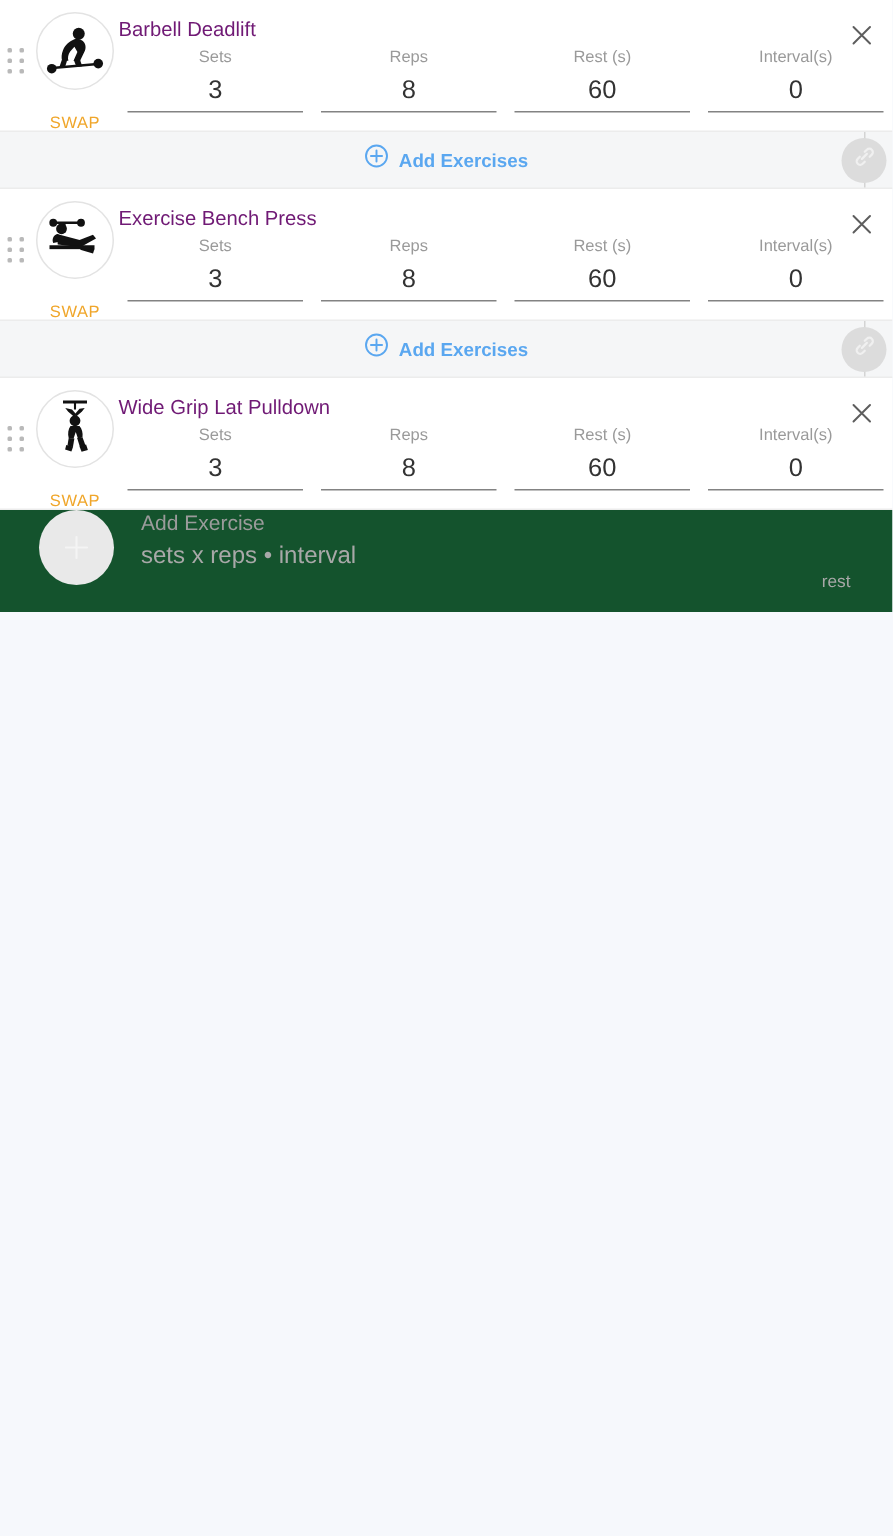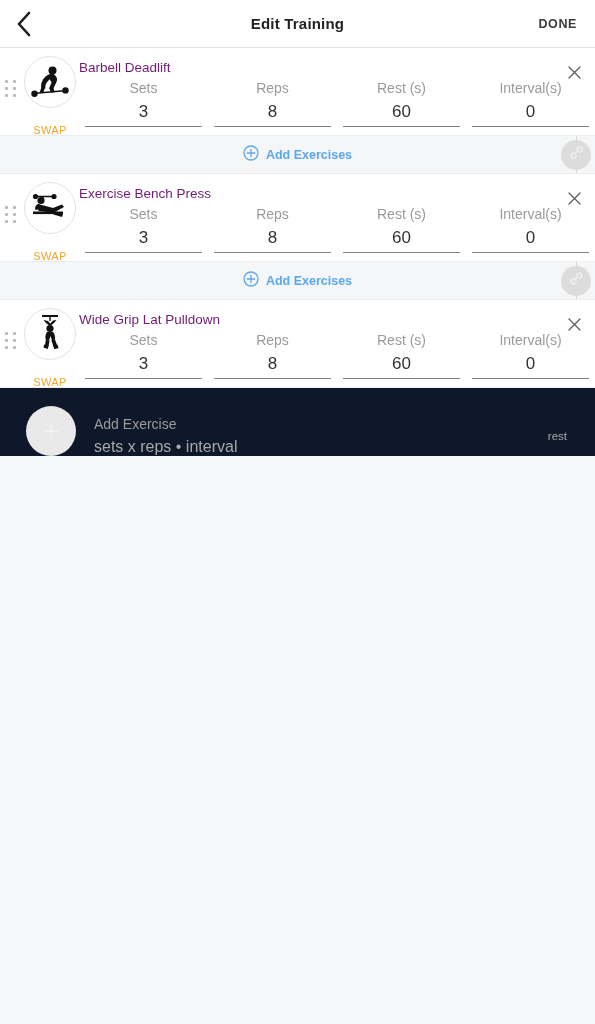--- a/index.html
+++ b/index.html
@@ -110,21 +110,21 @@
 
   
   .fields {
     position: absolute;
     left: 79px; right: 0; top: 32px;
     display: flex;
   }
   .field { flex: 1; position: relative; padding: 0 6px; }
   .field-label {
     text-align: center;
-    font-size: 14px;
+    font-size: 11px;
     color: #9a9a9a;
   }
   .field-value {
     text-align: center;
     font-size: 17px;
     color: #333333;
     padding-top: 6px;
     padding-bottom: 4px;
     cursor: text;
   }
@@ -170,23 +170,23 @@
     position: absolute;
     right: 18px; top: 0; bottom: 0;
     width: 1px;
     background: #d4d4d4;
   }
 
   
   .add-placeholder {
     position: relative;
     height: 68px;
-    background: #0f172a;
+    background: #14532d;
     display: flex;
-    align-items: flex-end;
+    align-items: flex-start;
     padding: 0 18px;
     cursor: pointer;
   }
   .plus-circle {
     width: 50px; height: 50px;
     border-radius: 50%;
     background: #e9e9e9;
     display: flex; align-items: center; justify-content: center;
     flex: none;
     margin-left: 8px;
@@ -209,31 +209,20 @@
     color: #a8a8a8;
     margin-right: 10px;
   }
   .filler { flex: 1; background: #f6f8fc; }
 </style>
 </head>
 <body>
 
 <div class="app">
 
-  <div class="header">
-    <div class="back-btn">
-      <span>
-        <svg width="16" height="26" viewBox="0 0 16 26">
-          <path d="M13 2 L3 13 L13 24" fill="none" stroke="#1d1d1d" stroke-width="2.6" stroke-linecap="round" stroke-linejoin="round"></path>
-        </svg>
-      </span>
-    </div>
-    <div class="header-title">Edit Training</div>
-    <div class="done-btn">DONE</div>
-  </div>
 
   <div class="ex-row">
     <div class="drag-handle">
       <i></i>
         <i></i>
         <i></i>
         <i></i>
         <i></i>
         <i></i>
     </div>

